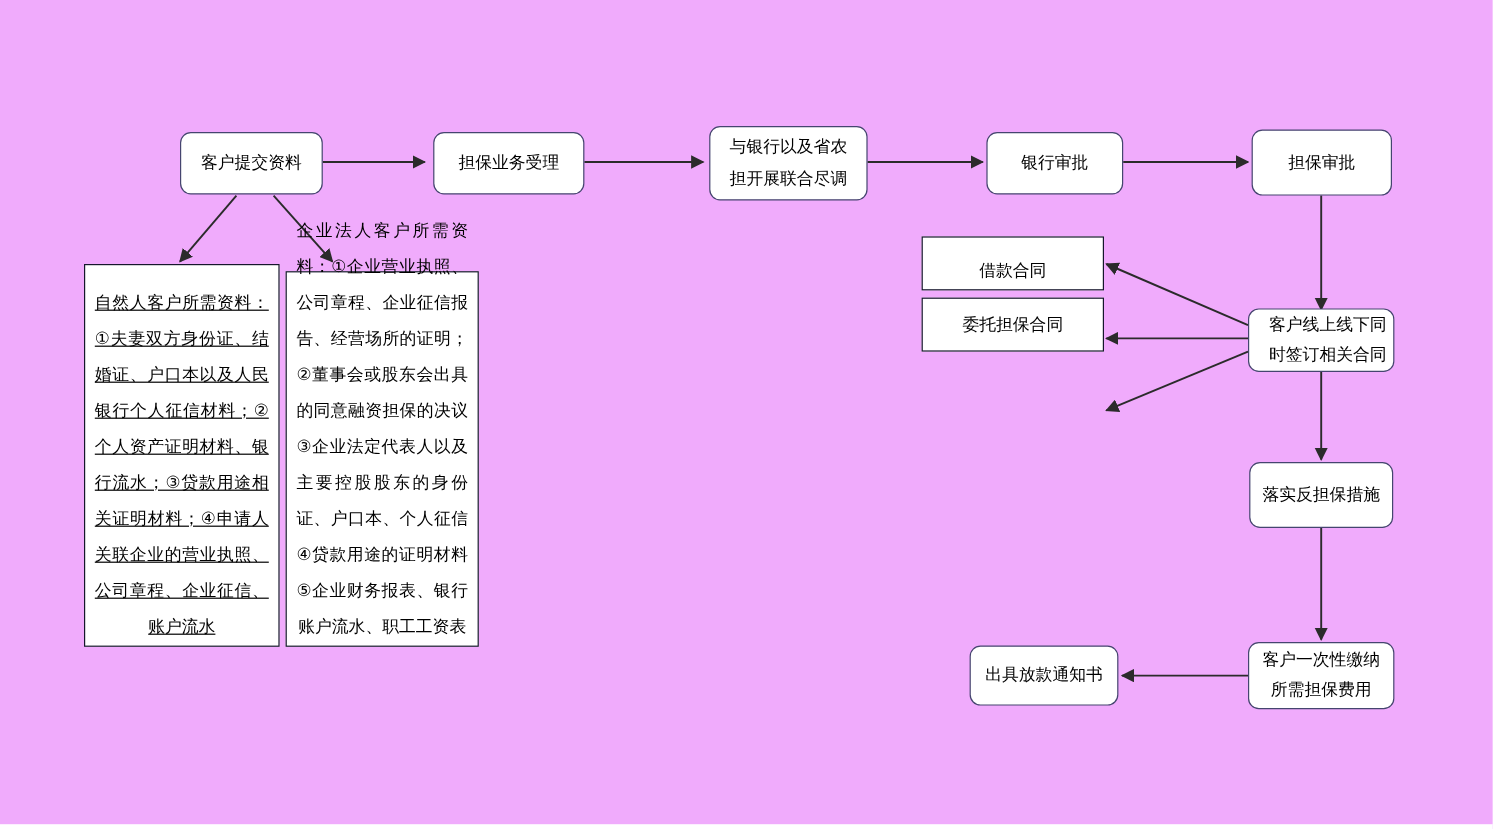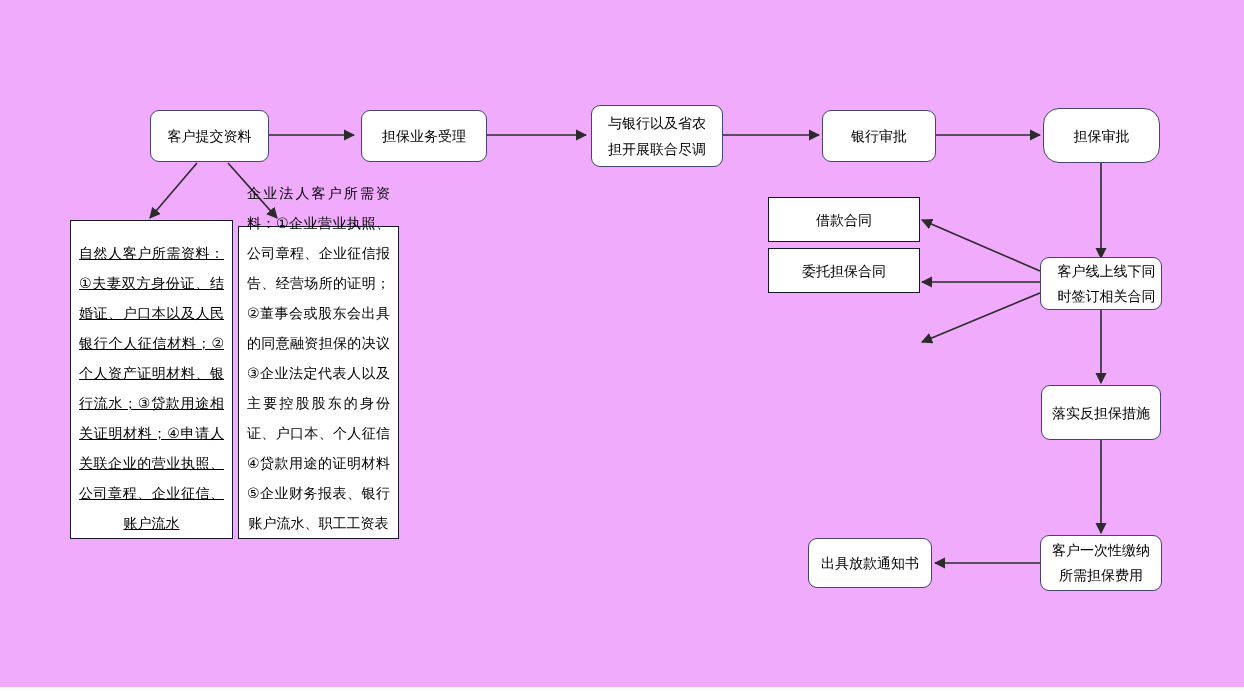--- a/index.html
+++ b/index.html
@@ -109,33 +109,33 @@
 
   <div class="node rounded" style="left:591px; top:105px; width:132px; height:62px; line-height:26px;">
     <span class="txt">与银行以及省农
 担开展联合尽调</span>
   </div>
 
   <div class="node rounded" style="left:822px; top:110px; width:114px; height:52px;justify-content:center;">
     <span class="txt">银行审批</span>
   </div>
 
-  <div class="node rounded" style="left:1043px; top:108px; width:117px; height:55px;border-radius:16px;">
+  <div class="node rounded" style="left:1043px; top:108px; width:117px; height:55px;">
     <span class="txt">担保审批</span>
   </div>
 
   <div class="node sharp para" style="left:70px; top:220px; width:163px; height:319px;text-decoration:underline;">
     <span class="txt">自然人客户所需资料：①夫妻双方身份证、结婚证、户口本以及人民银行个人征信材料；②个人资产证明材料、银行流水；③贷款用途相关证明材料；④申请人关联企业的营业执照、公司章程、企业征信、账户流水</span>
   </div>
 
   <div class="node sharp para" style="left:238px; top:226px; width:161px; height:313px;">
     <span class="txt">企业法人客户所需资料：①企业营业执照、公司章程、企业征信报告、经营场所的证明；②董事会或股东会出具的同意融资担保的决议③企业法定代表人以及主要控股股东的身份证、户口本、个人征信④贷款用途的证明材料⑤企业财务报表、银行账户流水、职工工资表</span>
   </div>
 
-  <div class="node sharp" style="left:768px; top:197px; width:152px; height:45px;">
+  <div class="node sharp" style="left:768px; top:197px; width:152px; height:45px;align-items:flex-end;">
     <span class="txt">借款合同</span>
   </div>
 
   <div class="node sharp" style="left:768px; top:248px; width:152px; height:45px;">
     <span class="txt">委托担保合同</span>
   </div>
 
 
   <div class="node rounded" style="left:1040px; top:257px; width:122px; height:53px; line-height:25px;padding-left:11px;">
     <span class="txt">客户线上线下同

